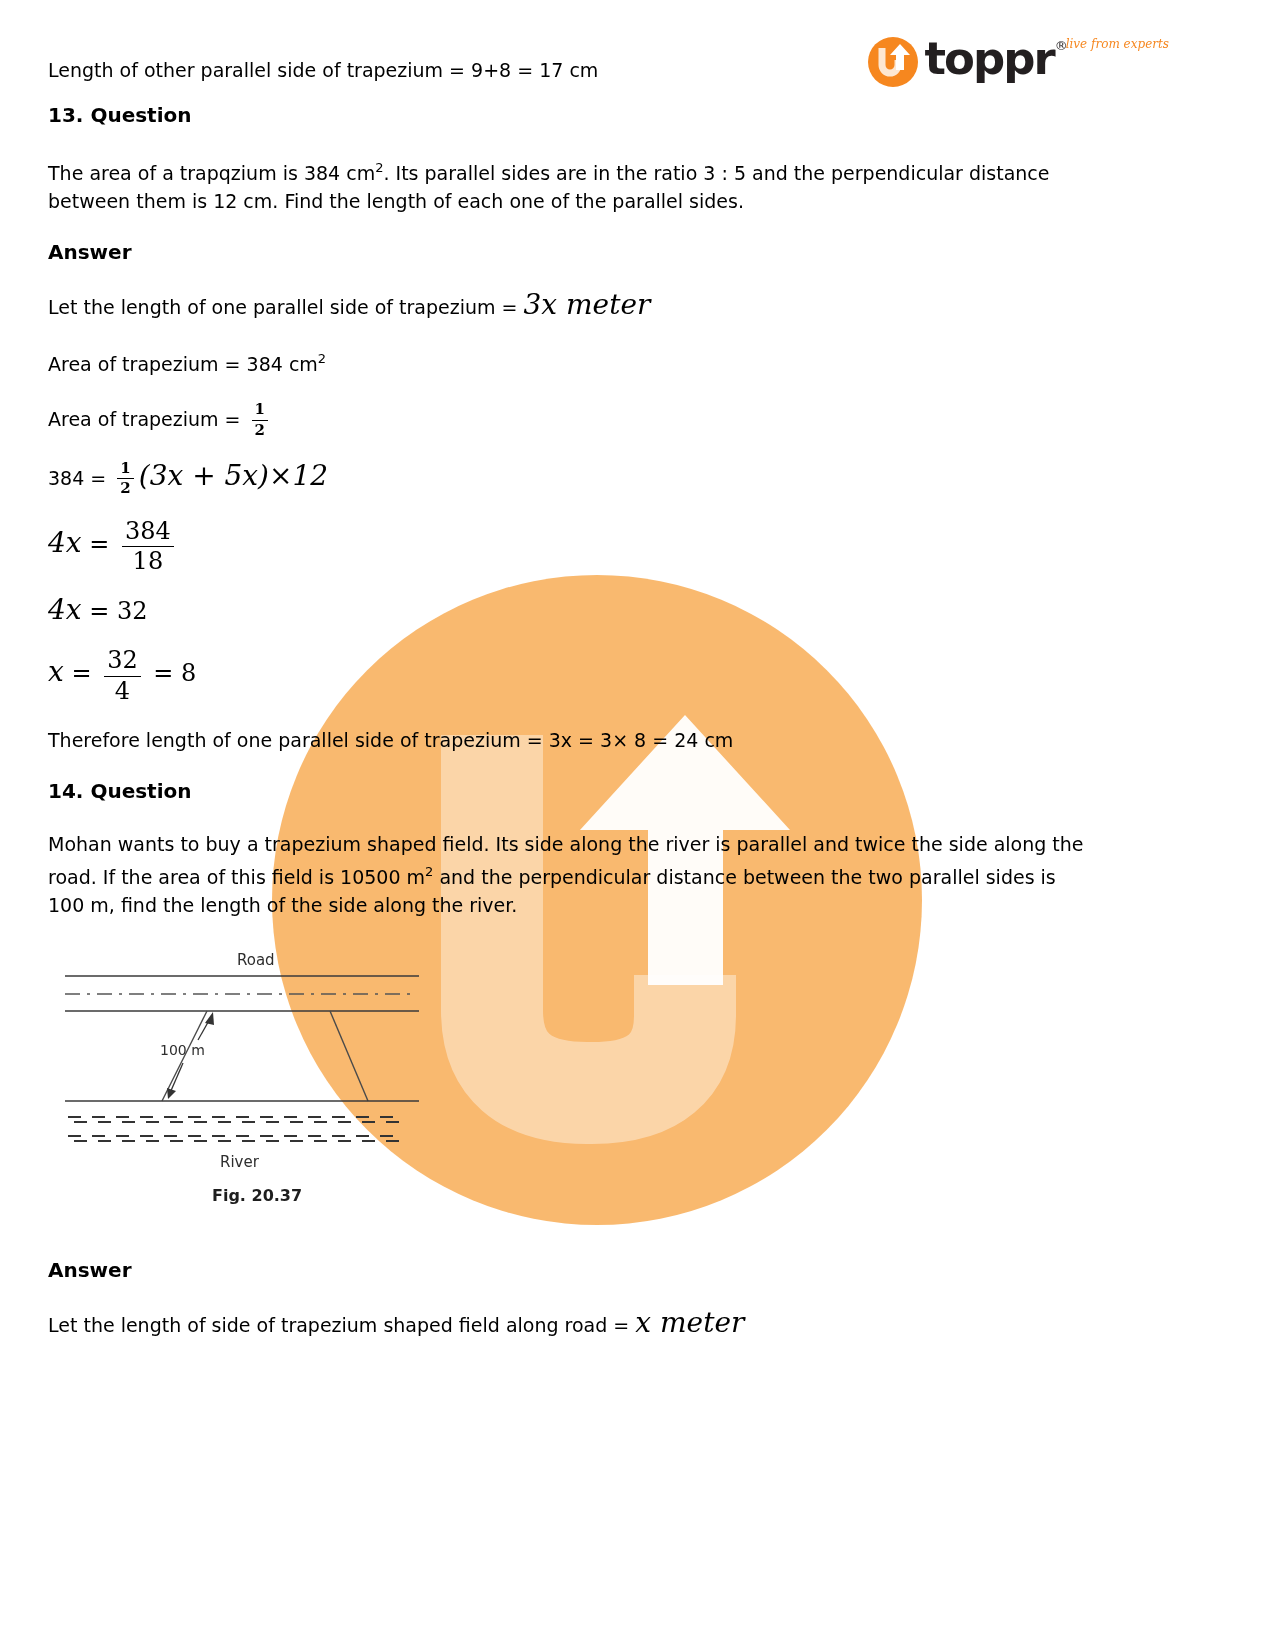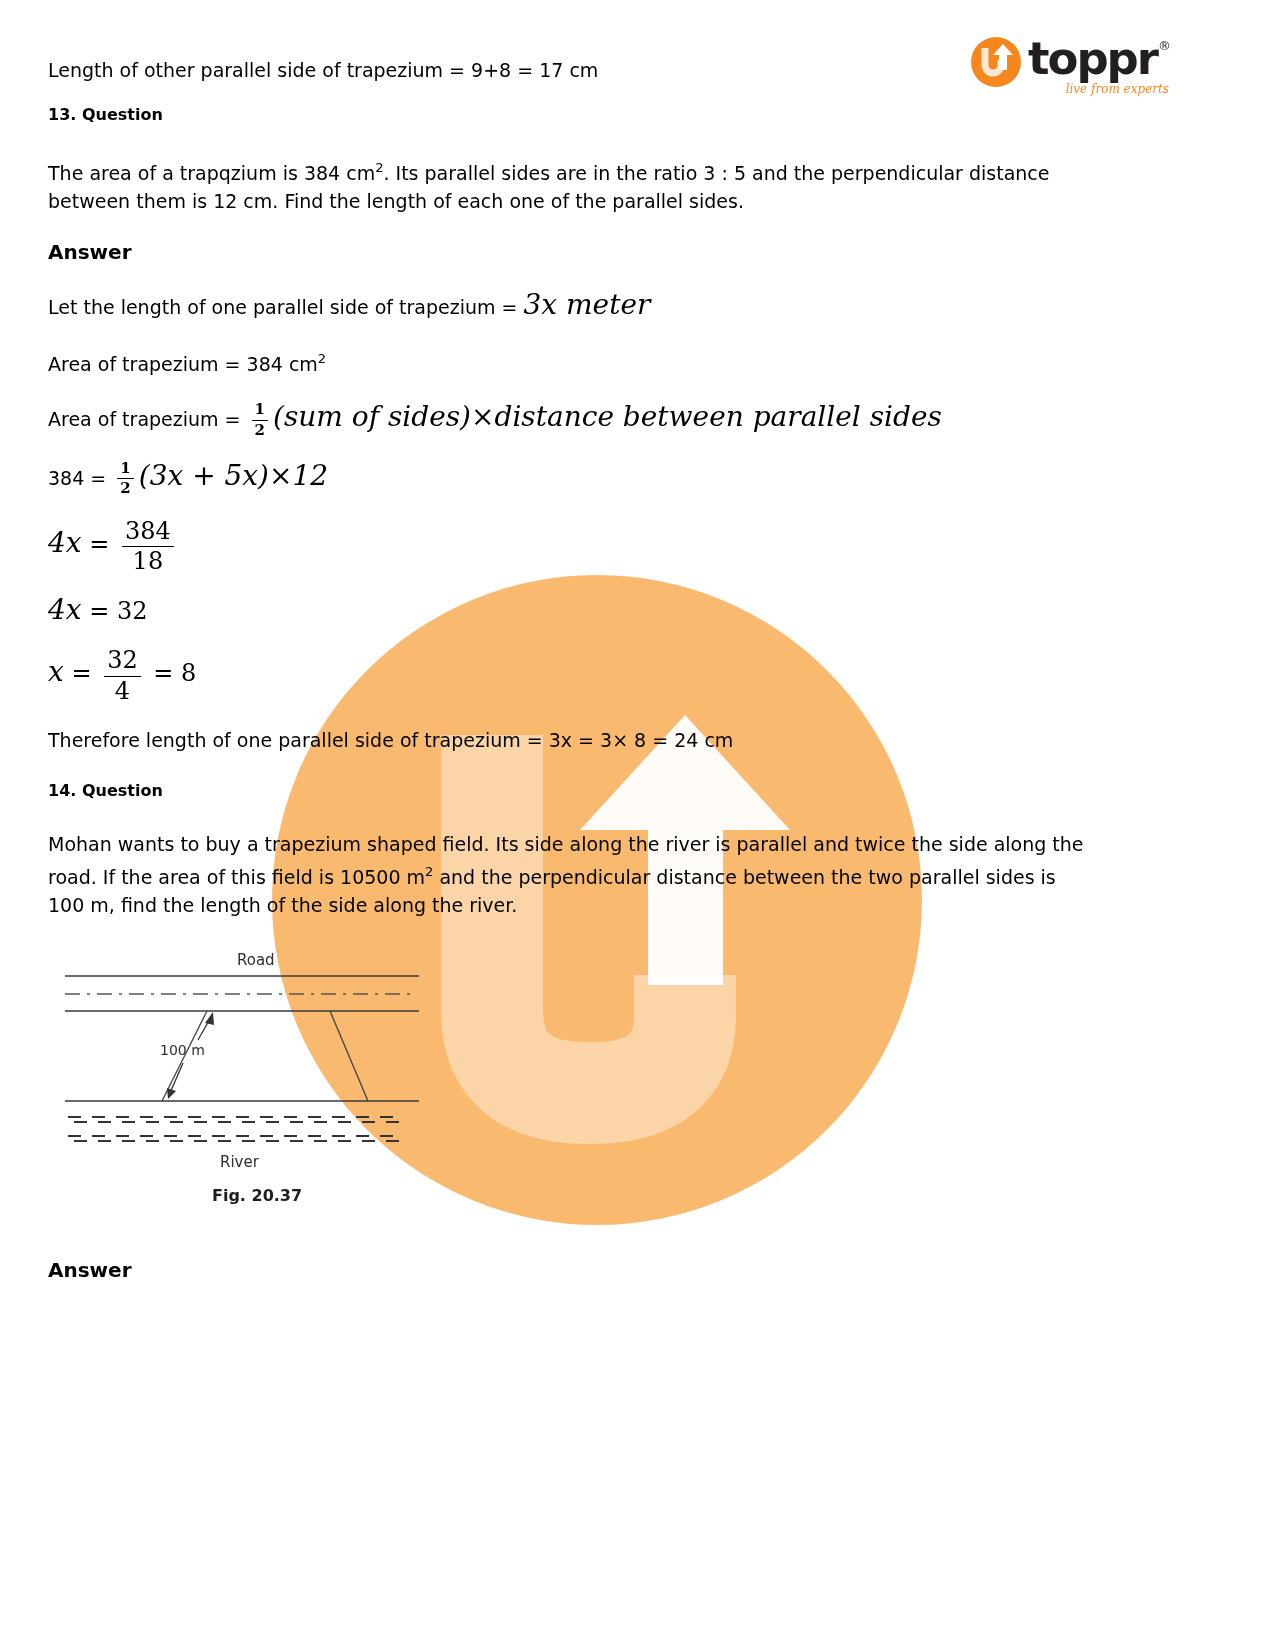--- a/index.html
+++ b/index.html
@@ -6,37 +6,37 @@
   html, body { margin: 0; padding: 0; background: #ffffff; }
   .page {
     position: relative; width: 1275px; height: 1650px; background: #fff;
     overflow: hidden; color: #000;
     font-family: "DejaVu Sans", "Liberation Sans", sans-serif;
   }
   .watermark { position: absolute; left: 272px; top: 575px; z-index: 1; }
   .content { position: relative; z-index: 2; padding: 56px 0 0 48px; width: 1120px; }
   .line { font-size: 19px; line-height: 28px; margin: 0 0 24px; max-width: 1040px; }
   .intro { margin-bottom: 18px; }
-  .qhead { font-size: 16px; line-height: 26px; font-weight: 700; margin: 14px 0 26px; }
+  .qhead { font-size: 20px; line-height: 26px; font-weight: 700; margin: 14px 0 26px; }
   .anshead { font-size: 20px; line-height: 26px; font-weight: 700; margin: 4px 0 26px; }
   sup.sq { font-size: 13px; vertical-align: 8px; }
   .math { font-family: "DejaVu Serif", "Liberation Serif", serif; font-style: italic; font-size: 28px; }
   .math-up { font-family: "DejaVu Serif", "Liberation Serif", serif; font-size: 24px; }
   .frac { display: inline-flex; flex-direction: column; align-items: center;
           vertical-align: middle; line-height: 1.05; margin: 0 5px;
           font-family: "DejaVu Serif", "Liberation Serif", serif; }
   .frac .num { border-bottom: 1.6px solid #000; padding: 0 3px 2px; }
   .frac .den { padding-top: 2px; }
   .frac.small { font-size: 15px; font-weight: 700; }
   .frac.large { font-size: 24px; }
   .mline { margin-bottom: 22px; }
   
   .logo { position: absolute; top: 36px; right: 106px; z-index: 2;
           display: flex; align-items: flex-start; gap: 6px; }
-  .logo-text-wrap { display: flex; flex-direction: column; align-items: flex-end; }
+  .logo-text-wrap { display: flex; flex-direction: row; }
   .brand-line { font-size: 45px; font-weight: 700; color: #231f20; letter-spacing: -2px; line-height: 1; }
   .brand-reg { font-size: 13px; vertical-align: 24px; margin-left: 1px; font-weight: 400; }
   .tagline { font-family: "DejaVu Serif", "Liberation Serif", serif; font-style: italic;
              color: #f6871f; font-size: 12px; margin-top: 1px; }
   .figure-block { margin: 6px 0 30px 14px; width: 362px; }
 </style>
 </head>
 <body>
 
 <div class="page">
@@ -71,21 +71,21 @@
 
     <p class="line"><span>Let the length of one parallel side of trapezium = </span><span class="math">3x meter</span></p>
 
 
     <p class="line"><span>Area of trapezium = 384 cm</span><sup class="sq">2</sup></p>
 
 
     <p class="line mline"><span>Area of trapezium = </span><span class="frac small">
           <span class="num">1</span>
           <span class="den">2</span>
-        </span><span class="math">(sum of sides)×distance between parallel sides</span></p>
+        </span></p>
 
     <p class="line mline"><span>384 = </span><span class="frac small">
           <span class="num">1</span>
           <span class="den">2</span>
         </span><span class="math">(3x + 5x)×12</span></p>
 
     <p class="line mline"><span class="math">4x</span><span class="math-up"> = </span><span class="frac large">
           <span class="num">384</span>
           <span class="den">18</span>
         </span></p>
@@ -126,15 +126,16 @@
         <line x1="12" y1="179" x2="342" y2="179" stroke="#333" stroke-width="2" stroke-dasharray="13 11"></line>
         <line x1="6" y1="193" x2="342" y2="193" stroke="#333" stroke-width="2" stroke-dasharray="13 11"></line>
         <line x1="12" y1="198" x2="342" y2="198" stroke="#333" stroke-width="2" stroke-dasharray="13 11"></line>
         <text x="158" y="224" font-size="15" fill="#2e2e2e" font-family="DejaVu Sans, sans-serif">River</text>
         <text x="150" y="258" font-size="16" font-weight="bold" fill="#1e1e1e" font-family="DejaVu Sans, sans-serif">Fig. 20.37</text>
       </svg>
     </div>
 
     <h2 class="anshead">Answer</h2>
 
+    <p class="line"><span>Let the length of side of trapezium shaped field along road = </span><span class="math">x meter</span></p>
 
   </main>
 </div>
 
 </body></html>

